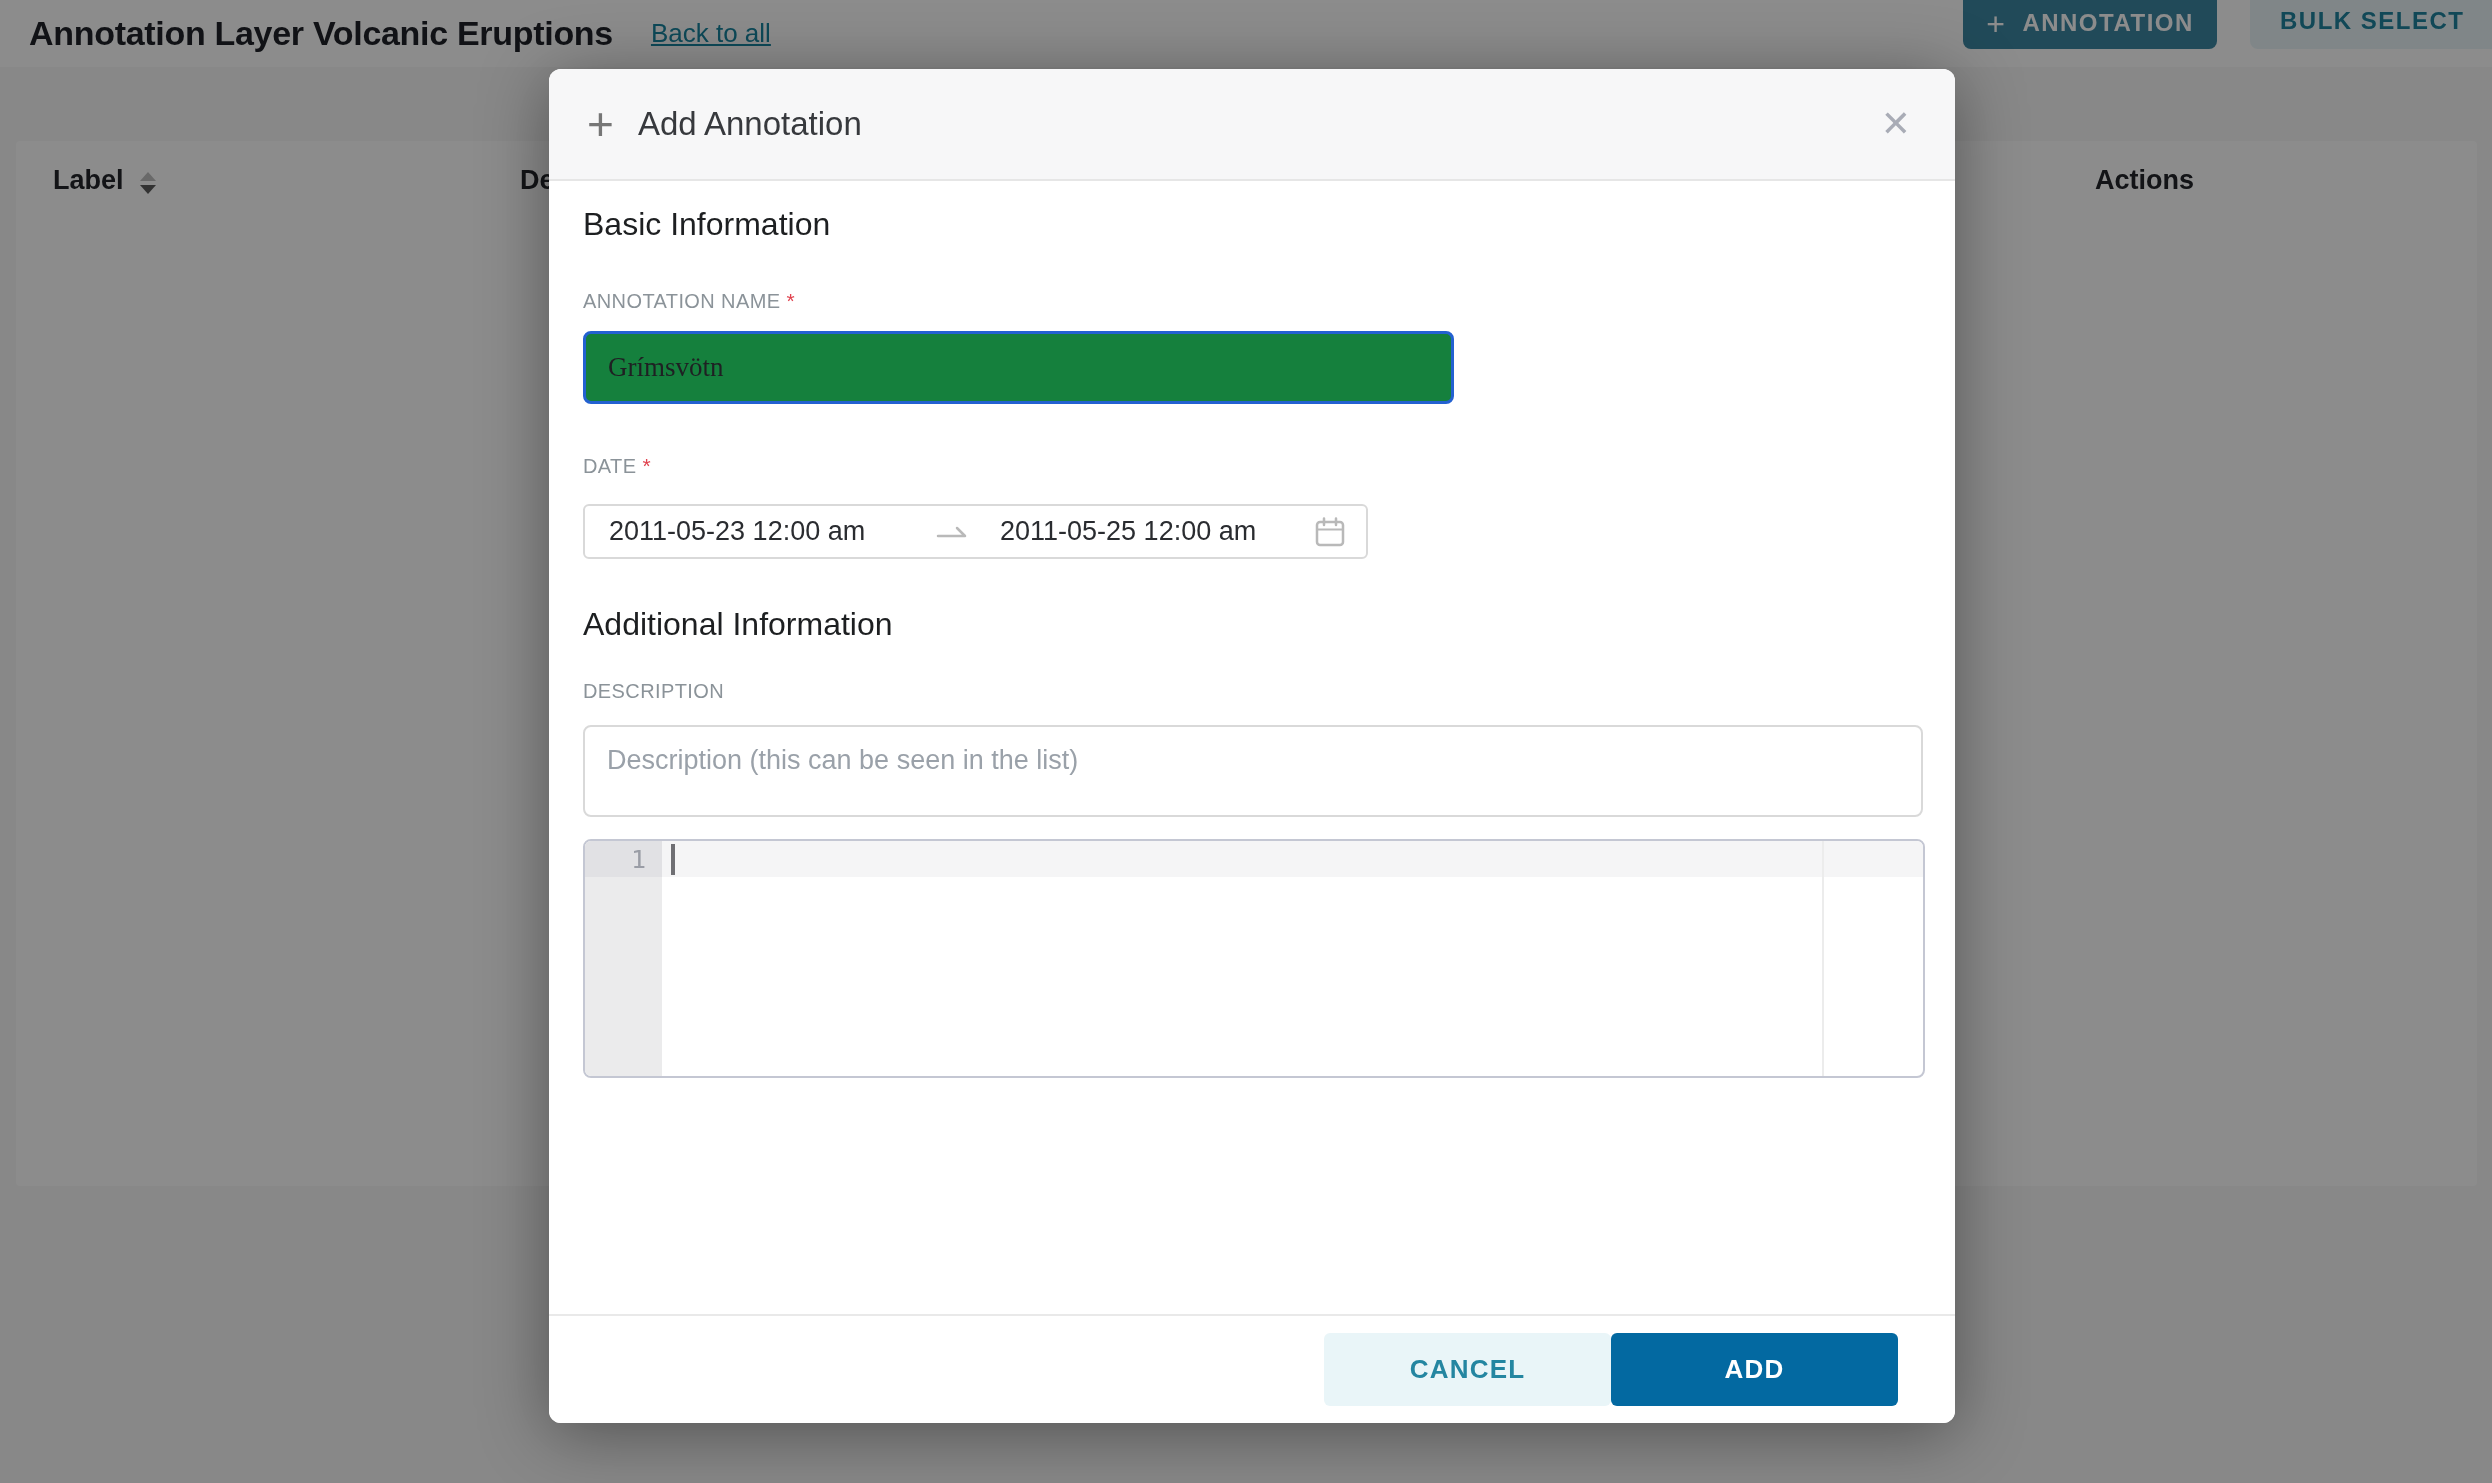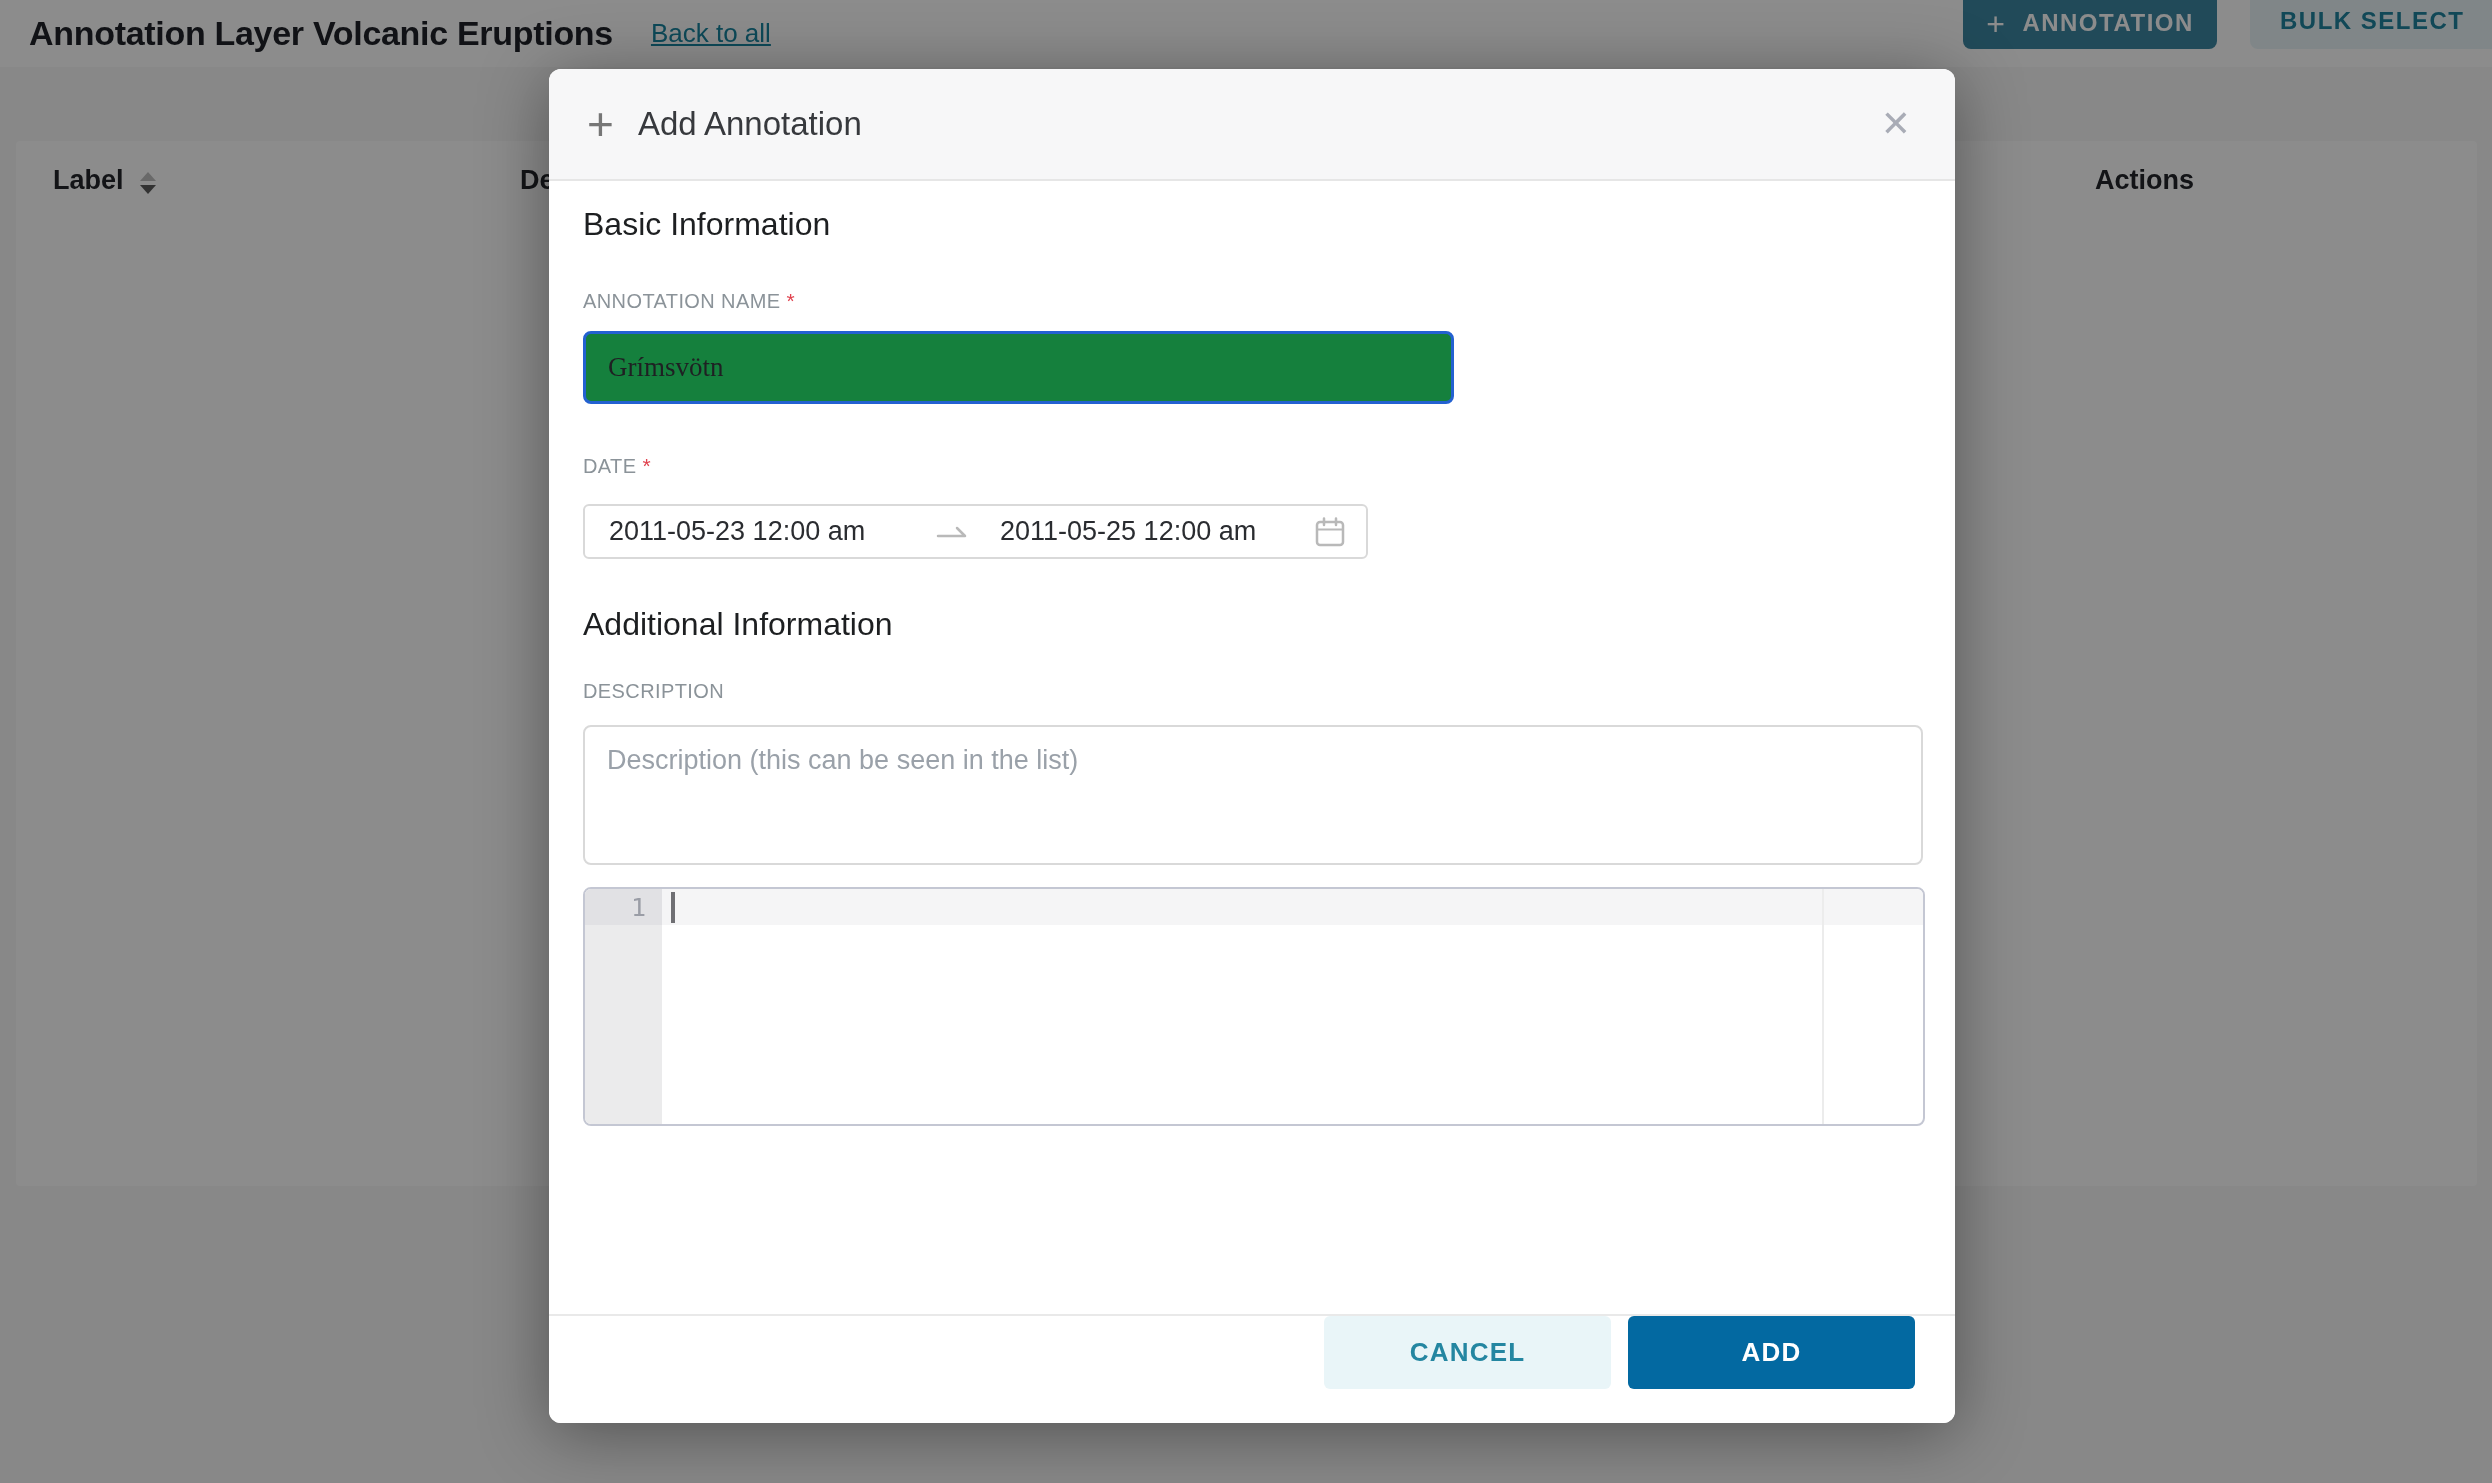--- a/index.html
+++ b/index.html
@@ -48,32 +48,32 @@
   .lbl-json { margin-top: 61px; }
 
   .name-input { display: block; margin-top: 18px; width: 871px; height: 73px; border: 3px solid #2361d1; border-radius: 8px; padding: 0 22px; font-size: 27px; color: #1f2023; outline: none; background: #15803d; font-family: Liberation Serif, serif; }
 
   .date-box { margin-top: 26px; width: 785px; height: 55px; border: 2px solid #d9d9d9; border-radius: 6px; display: flex; align-items: center; padding: 0 20px 0 24px; cursor: pointer; background: #fff; }
   .date-text { font-size: 27px; color: #2a2c30; white-space: nowrap; }
   .date-start { width: 327px; }
   .swap-arrow { flex: 0 0 auto; margin-right: 32px; }
   .cal-icon { margin-left: auto; }
 
-  .desc-textarea { display: block; margin-top: 22px; width: 1340px; height: 140px; border: 2px solid #d9d9d9; border-radius: 8px; padding: 18px 22px; font-size: 27px; color: #1f2023; resize: none; font-family: inherit; outline: none; }
+  .desc-textarea { display: block; margin-top: 22px; width: 1340px; height: 92px; border: 2px solid #d9d9d9; border-radius: 8px; padding: 18px 22px; font-size: 27px; color: #1f2023; resize: none; font-family: inherit; outline: none; }
   .desc-textarea::placeholder { color: #9aa1a9; }
 
   .json-editor { margin-top: 22px; width: 1342px; height: 239px; border: 2px solid #c4c7d3; border-radius: 8px; overflow: hidden; display: flex; background: #ffffff; cursor: text; }
   .gutter { width: 77px; background: #ebebec; flex: 0 0 auto; }
   .gutter-cell-active { height: 36px; background: #e1e1e4; display: flex; align-items: center; justify-content: flex-end; padding-right: 16px; font-family: "DejaVu Sans Mono", monospace; font-size: 25px; color: #9a9da6; }
   .editor-content { flex: 1; position: relative; }
   .active-line { position: absolute; left: 0; right: 0; top: 0; height: 36px; background: #f5f5f6; }
   .text-cursor { position: absolute; left: 9px; top: 3px; width: 4px; height: 31px; background: #6f6f73; }
   .print-margin { position: absolute; top: 0; bottom: 0; left: 1160px; width: 2px; background: #ececec; }
 
-  .modal-footer { position: absolute; left: 0; right: 0; bottom: 0; height: 109px; background: #ffffff; border-top: 2px solid #e9e9e9; border-radius: 0 0 12px 12px; display: flex; justify-content: flex-end; padding: 0 40px; gap: 17px; }
+  .modal-footer { position: absolute; left: 0; right: 0; bottom: 0; height: 109px; background: #ffffff; border-top: 2px solid #e9e9e9; border-radius: 0 0 12px 12px; display: flex; align-items: center; justify-content: flex-end; padding: 0 57px; }
   .btn { height: 73px; width: 287px; border: none; border-radius: 6px; font-family: inherit; font-size: 26px; font-weight: bold; letter-spacing: 1.2px; cursor: pointer; display: flex; align-items: center; justify-content: center; }
   .btn-cancel { background: #e9f5f8; color: #2486a1; }
   .btn-add { background: #0369a1; color: #ffffff; }
 </style>
 </head>
 <body>
 
 <div class="page">
 
   <div class="app-header">

